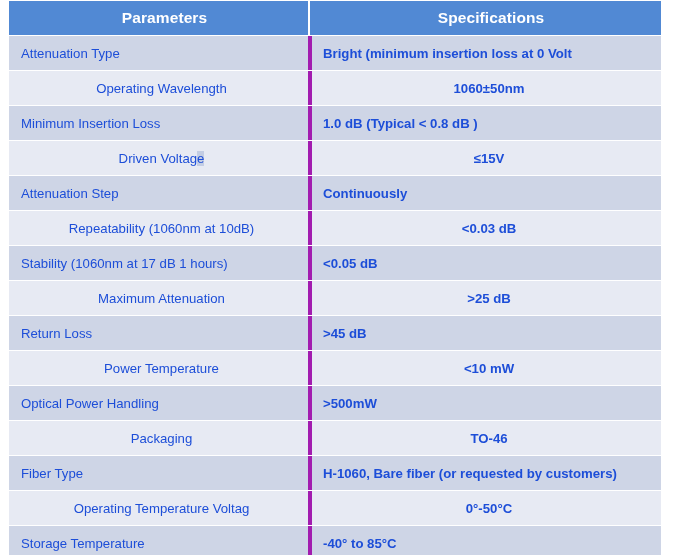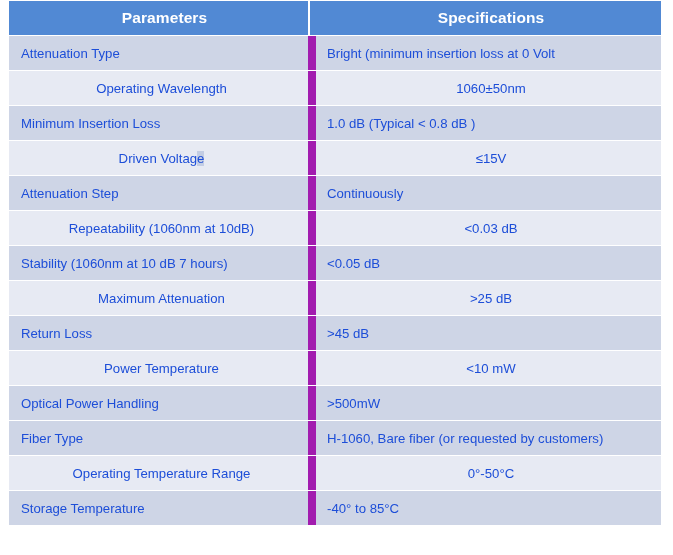--- a/index.html
+++ b/index.html
@@ -51,21 +51,22 @@
     color: #1d4ed8;
     height: 34px;
     padding: 0 6px 0 12px;
     vertical-align: middle;
     white-space: nowrap;
     overflow: hidden;
     border: none;
   }
   tbody td.td-spec {
     padding-left: 11px;
-    border-left: 8px solid #a21caf;
+    border-left: 4px solid #a21caf;
+    font-weight: bold;
   }
 
   tbody tr.row-dark td { background: #ced5e6; }
   tbody tr.row-light td { background: #e7eaf3; text-align: center; }
 
   
   .hl {
     background: #c3cde3;
   }
 </style>
@@ -102,45 +103,49 @@
       </tr>
       <tr class="row-dark">
         <td class="td-param">Attenuation Step</td>
         <td class="td-spec">Continuously</td>
       </tr>
       <tr class="row-light">
         <td class="td-param">Repeatability (1060nm at 10dB)</td>
         <td class="td-spec">&lt;0.03 dB</td>
       </tr>
       <tr class="row-dark">
-        <td class="td-param">Stability (1060nm at 10 dB 7 hours)</td>
+        <td class="td-param">Stability (1060nm at 17 dB 1 hours)</td>
         <td class="td-spec">&lt;0.05 dB</td>
       </tr>
       <tr class="row-light">
         <td class="td-param">Maximum Attenuation</td>
         <td class="td-spec">&gt;25 dB</td>
       </tr>
       <tr class="row-dark">
         <td class="td-param">Return Loss</td>
         <td class="td-spec">&gt;45 dB</td>
       </tr>
       <tr class="row-light">
         <td class="td-param">Power Temperature</td>
         <td class="td-spec">&lt;10 mW</td>
       </tr>
       <tr class="row-dark">
         <td class="td-param">Optical Power Handling</td>
         <td class="td-spec">&gt;500mW</td>
       </tr>
+      <tr class="row-light">
+        <td class="td-param">Packaging</td>
+        <td class="td-spec">TO-46</td>
+      </tr>
       <tr class="row-dark">
         <td class="td-param">Fiber Type</td>
         <td class="td-spec">H-1060, Bare fiber (or requested by customers)</td>
       </tr>
       <tr class="row-light">
-        <td class="td-param">Operating Temperature Range</td>
+        <td class="td-param">Operating Temperature Voltag</td>
         <td class="td-spec">0°-50°C</td>
       </tr>
       <tr class="row-dark">
         <td class="td-param">Storage Temperature</td>
         <td class="td-spec">-40° to 85°C</td>
       </tr>
     </tbody>
 </table>
 
 </body></html>

